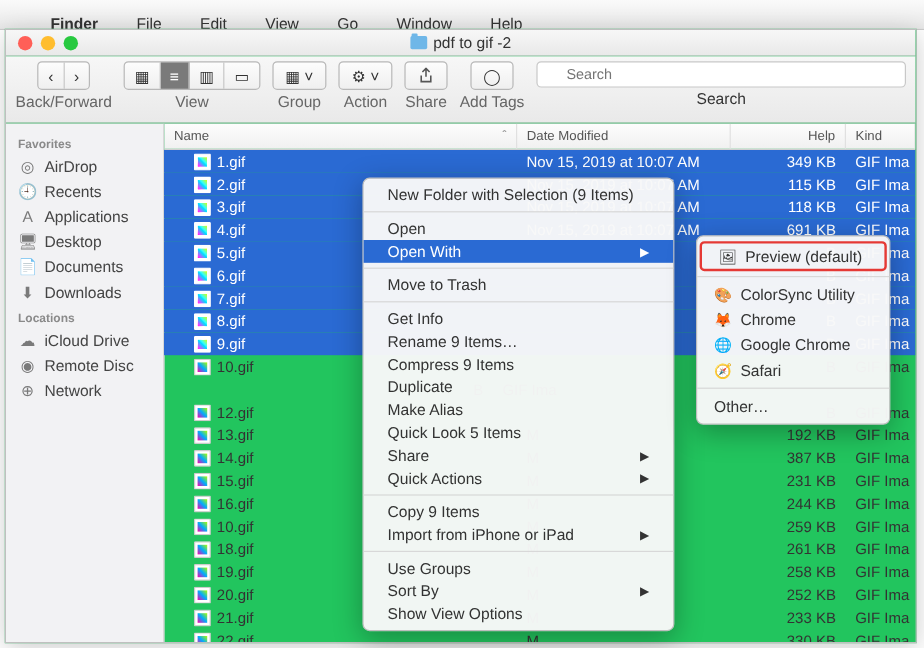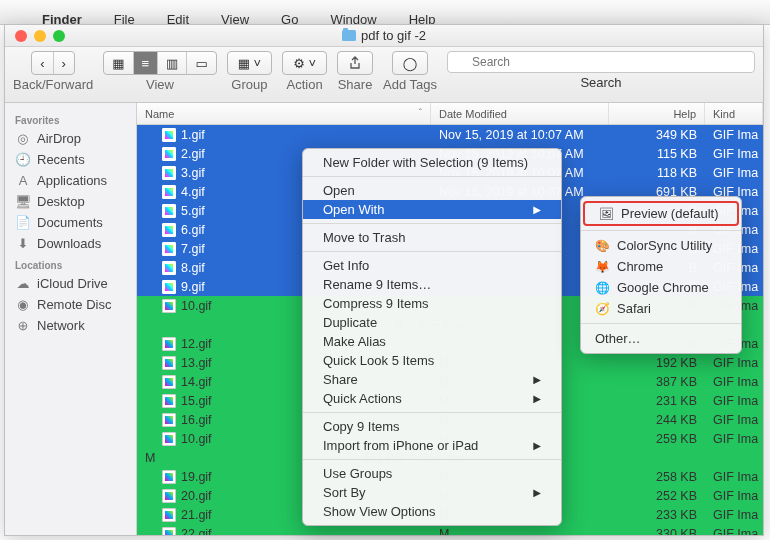--- a/index.html
+++ b/index.html
@@ -344,20 +344,24 @@
           <div class="row">
             <div class="n">
               <span class="fic"></span>
               <span>10.gif</span>
             </div>
             <div class="d">M</div>
             <div class="s">259 KB</div>
             <div class="k">GIF Ima</div>
           </div>
           <div class="row">
+            <div class="n">
+              <span class="fic"></span>
+              <span>18.gif</span>
+            </div>
             <div class="d">M</div>
             <div class="s">261 KB</div>
             <div class="k">GIF Ima</div>
           </div>
           <div class="row">
             <div class="n">
               <span class="fic"></span>
               <span>19.gif</span>
             </div>
             <div class="d">M</div>

